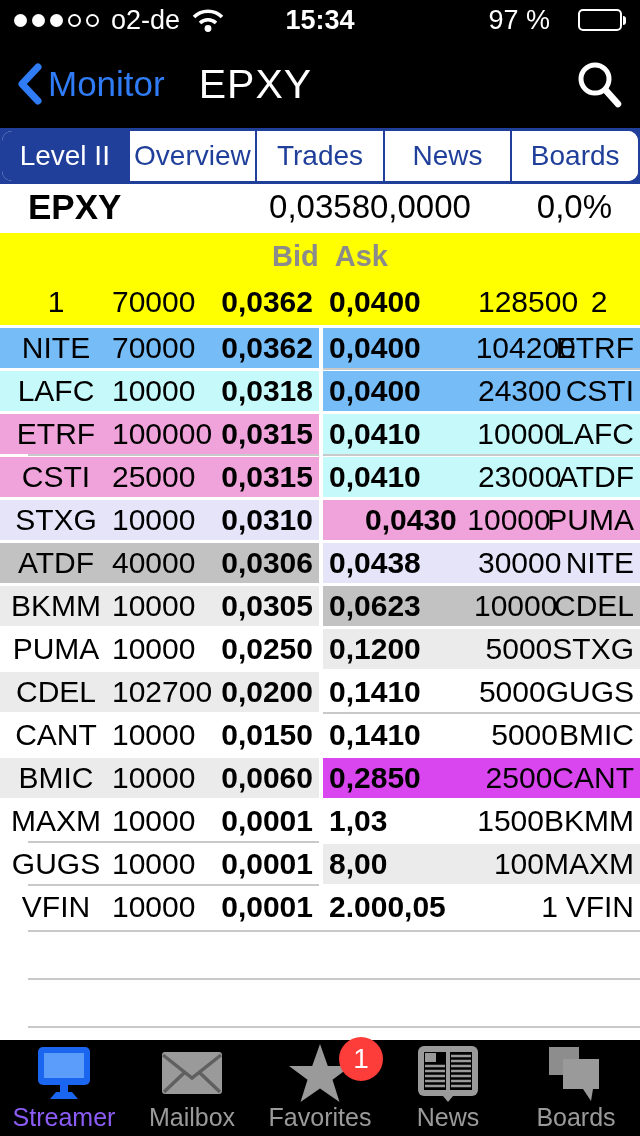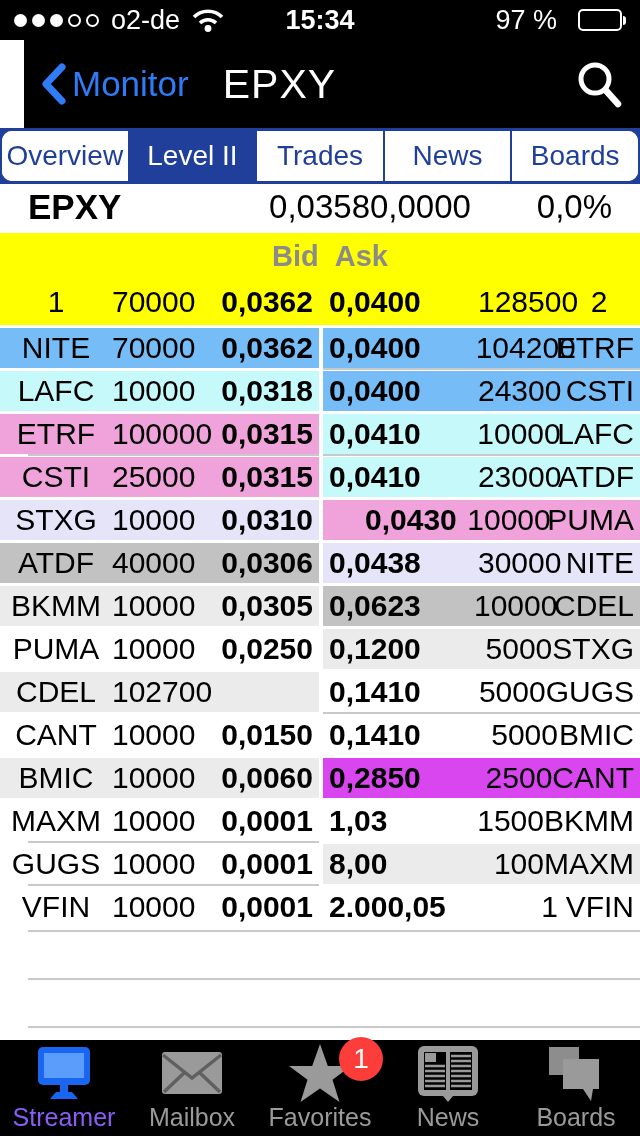--- a/index.html
+++ b/index.html
@@ -7,28 +7,28 @@
   .screen{position:relative;width:640px;height:1136px;background:#fff;overflow:hidden;}
 
   
   .status-bar{height:40px;background:#000;color:#fff;display:flex;align-items:center;padding:0 14px;box-sizing:border-box;font-size:27px;position:relative;}
   .signal-dots{display:flex;gap:5px;align-items:center;margin-right:12px;}
   .dot{width:13px;height:13px;border-radius:50%;box-sizing:border-box;}
   .dot.filled{background:#fff;}
   .dot.hollow{border:2px solid #fff;}
   .carrier{margin-right:12px;}
   .time{position:absolute;left:50%;transform:translateX(-50%);font-weight:bold;}
-  .sb-right{margin-left:auto;display:flex;align-items:center;gap:21px;}
+  .sb-right{margin-left:auto;display:flex;align-items:center;gap:28px;}
   .battery{display:flex;align-items:center;}
   .battery-body{width:44px;height:22px;border:2px solid #fff;border-radius:5px;padding:2px;box-sizing:border-box;}
   .battery-fill{width:97%;height:100%;background:#fff;border-radius:2px;}
   .battery-tip{width:3px;height:9px;background:#fff;border-radius:0 3px 3px 0;margin-left:1px;}
 
   
-  .nav-bar{height:88px;background:#000;display:flex;align-items:center;color:#fff;padding:0 16px;box-sizing:border-box;margin-left:24px;}
+  .nav-bar{height:88px;background:#000;display:flex;align-items:center;color:#fff;padding:0 16px;box-sizing:border-box;}
   .back-btn{display:flex;align-items:center;color:#2f7cf6;font-size:35px;gap:6px;cursor:pointer;}
   .nav-ticker{font-size:41px;margin-left:34px;letter-spacing:1px;}
   .nav-company{font-size:25px;line-height:29px;margin-left:32px;}
   .search-btn{margin-left:auto;display:flex;align-items:center;cursor:pointer;}
 
   
   .tab-strip{height:56px;background:#203f9a;display:flex;align-items:center;padding:3px 2px;box-sizing:border-box;}
   .tabs{display:flex;width:100%;height:50px;border-radius:10px;overflow:hidden;background:#fff;}
   .tab{flex:1;background:#fff;color:#203f9a;font-size:28px;display:flex;align-items:center;justify-content:center;border-right:2px solid #203f9a;cursor:pointer;white-space:nowrap;}
   .tab:last-child{border-right:none;}
@@ -120,22 +120,22 @@
         <svg width="50" height="50" viewBox="0 0 50 50">
           <circle cx="21" cy="20" r="14" stroke="#fff" stroke-width="5" fill="none"></circle>
           <line x1="31.5" y1="31" x2="44" y2="45" stroke="#fff" stroke-width="6.5" stroke-linecap="round"></line>
         </svg>
       </span>
     </span>
   </div>
 
   <div class="tab-strip">
     <div class="tabs" id="tabs">
+        <div class="tab selected">Level II</div>
         <div class="tab">Overview</div>
-        <div class="tab selected">Level II</div>
         <div class="tab">Trades</div>
         <div class="tab">News</div>
         <div class="tab">Boards</div>
       </div>
   </div>
 
   <div class="quote-row">
     <span class="quote-symbol">EPXY</span>
     <span class="quote-last">0,0358</span>
     <span class="quote-change">0,0000</span>
@@ -255,20 +255,21 @@
         <div class="half ask" style="background: rgb(235, 235, 235);">
           <span class="c-askprice">0,1200</span>
           <span class="c-asksize">5000</span>
           <span class="c-askmm">STXG</span>
         </div>
       </div>
       <div class="row">
         <div class="half bid" style="background: rgb(235, 235, 235);">
           <span class="c-mm">CDEL</span>
           <span class="c-bidsize">102700</span>
+          <span class="c-bidprice">0,0200</span>
         </div>
         <div class="half ask" style="background: rgb(255, 255, 255);">
           <span class="c-askprice">0,1410</span>
           <span class="c-asksize">5000</span>
           <span class="c-askmm">GUGS</span>
         </div>
       </div>
       <div class="row">
         <div class="half bid" style="background: rgb(255, 255, 255);">
           <span class="c-mm">CANT</span>

